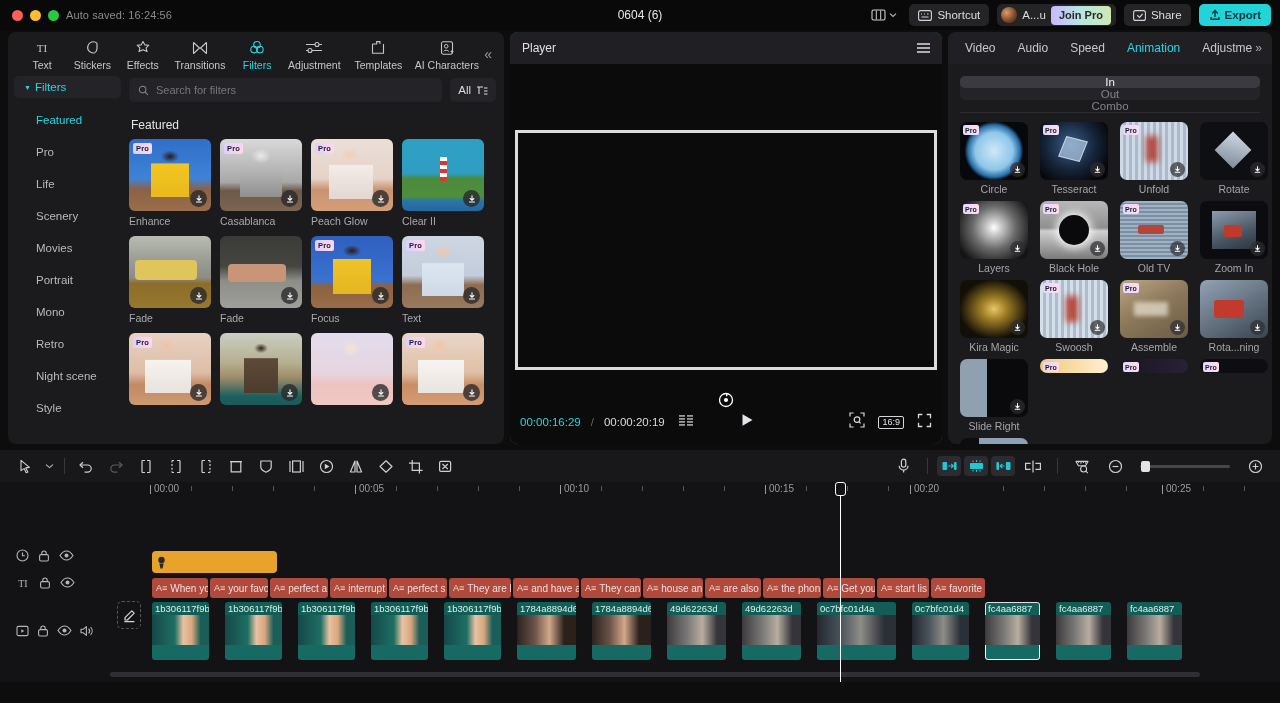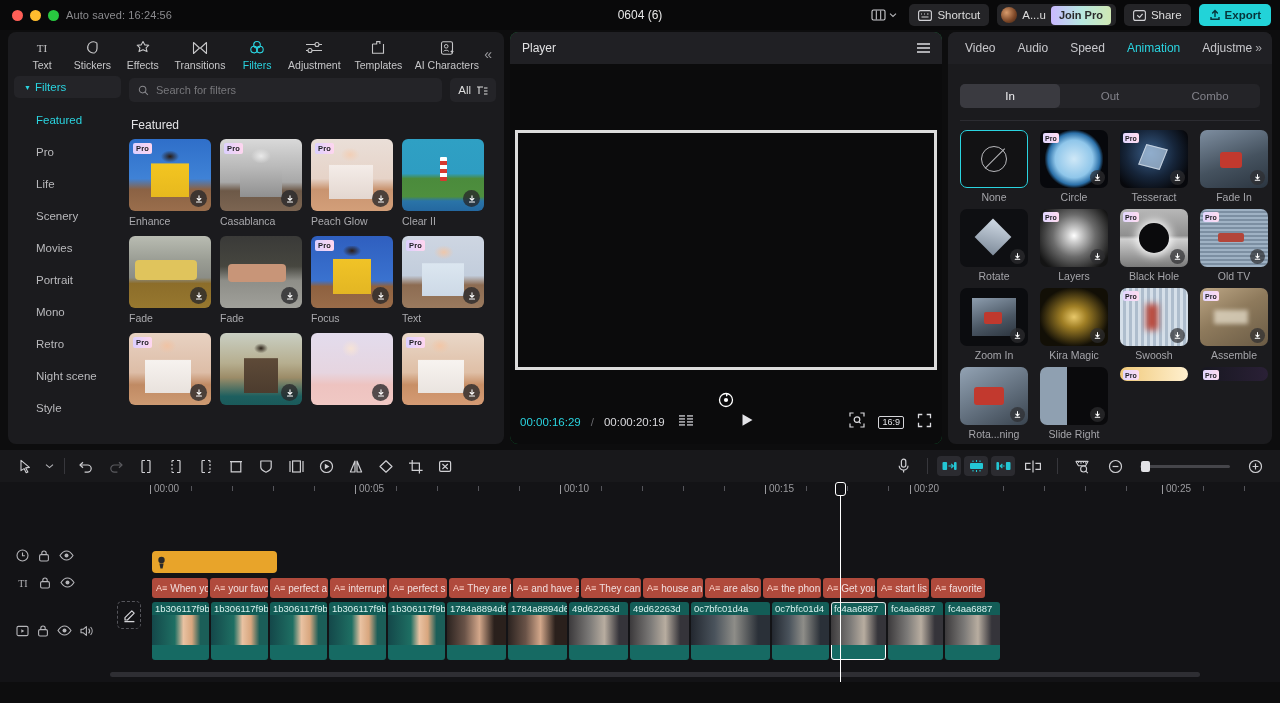--- a/index.html
+++ b/index.html
@@ -166,21 +166,21 @@
   
   .rpanel {
     position:absolute; left:948px; top:32px; width:324px; height:412px;
     background:#1b1b1e; border-radius:8px; overflow:hidden;
   }
   .rtabs { height:32px; display:flex; align-items:center; padding:0 6px; background:#202024; }
   .rtab { padding:12px 11px; font-size:12px; color:#c8c8cc; line-height:32px; }
   .rtab.active { color:#2ad4e0; }
   .rtab.clip { max-width:62px; overflow:hidden; }
   .rchev { margin-left:auto; color:#a6a6aa; font-size:12px; padding-right:4px;}
-  .segrow { margin:20px 12px 0 12px; height:24px; background:#242428; border-radius:5px; display:flex; }
+  .segrow { margin:12px 12px 0 12px; height:24px; background:#242428; border-radius:5px; display:flex;flex-direction:column; }
   .seg { flex:1; display:flex; align-items:center; justify-content:center; font-size:11.5px; color:#82828a; border-radius:5px;}
   .seg.active { background:#3a3a40; color:#f0f0f2; }
   .rdiv { height:1px; background:#2c2c31; margin:12px 12px 0 12px; }
   .rgrid { display:grid; grid-template-columns:repeat(4,68px); gap:6px 12px; padding:9px 12px 0 12px; }
   .rcell { width:68px; }
   .rthumb { width:68px; height:58px; border-radius:7px; position:relative; overflow:hidden; background:#202024; }
   .rthumb.sel { outline:1.6px solid #2ad4e0; outline-offset:-1.6px; }
   .rlbl { font-size:10.5px; color:#a5a5aa; text-align:center; margin-top:3px; white-space:nowrap; overflow:hidden; }
   .nonecircle {
     position:absolute; left:50%; top:50%; transform:translate(-50%,-50%);
@@ -223,21 +223,21 @@
   .tracks { position:absolute; left:110px; top:22px; right:0; }
 
   .ktrack { position:absolute; left:42px; top:47px; width:125px; height:22px;
     background:#e8a42a; border-radius:4px; display:flex; align-items:center; padding-left:4px;}
   .ttrack { position:absolute; left:42px; top:74px; display:flex; gap:2px; }
   .tclip {
     height:20px; background:#b04a3c; border-radius:3px; display:flex; align-items:center;
     gap:3px; padding:0 4px; font-size:10px; color:#f2dede; overflow:hidden; white-space:nowrap;
   }
   .tclip .ti { font-size:9px; color:#ffd9cf; }
-  .vtrack { position:absolute; left:42px; top:98px; display:flex; gap:2px; }
+  .vtrack { position:absolute; left:42px; top:98px; display:flex; gap:16px; }
   .vclip { height:58px; background:#166a63; border-radius:3px; overflow:hidden; position:relative; }
   .vclip.sel { outline:1.6px solid #ffffff; outline-offset:-1.6px; }
   .vname { position:absolute; left:0; top:0; right:0; height:13px; font-size:9.5px;
     color:#d9f2ef; padding-left:3px; line-height:13px; overflow:hidden; white-space:nowrap;
     background:rgba(0,0,0,.12); z-index:2; }
   .vthumbs { position:absolute; left:0; top:13px; right:0; height:30px; display:flex; }
   .vt { height:30px; flex:1; }
   .vt.a { background:linear-gradient(90deg,#14484a,#1e6f63 40%,#e9c2a2 55%,#d8a67e 70%,#1b5e58 85%); }
   .vt.b { background:linear-gradient(90deg,#2b2320,#6a5348 30%,#d3a78a 55%,#2a201c 80%); }
   .vt.c { background:linear-gradient(90deg,#3c3a3c,#7c7a78 35%,#b8ada0 60%,#35343a 85%); }
@@ -645,26 +645,20 @@
     </div>
     <div class="segrow">
       <div class="seg active">In</div>
       <div class="seg">Out</div>
       <div class="seg">Combo</div>
     </div>
     <div class="rdiv"></div>
 
     <div class="rgrid">
 
-      <div class="rcell">
-        <div class="rthumb sel" style="background:#121214">
-            <span class="nonecircle"></span>
-          </div>
-        <div class="rlbl">None</div>
-      </div>
 
       <div class="rcell">
         <div class="rthumb" style="background:radial-gradient(circle at 50% 50%, #cfe8f7 0%, #8fc6ea 42%, #2a6fa8 58%, #07080c 66%)">
           <span class="rpro">Pro</span>
           <span class="rdl">
               <svg viewBox="0 0 12 12" fill="none">
                 <path d="M6 2v5.2M3.8 5.4L6 7.6l2.2-2.2M3 9.6h6" stroke="#fff" stroke-width="1.4" stroke-linecap="round"></path>
               </svg>
             </span>
         </div>
@@ -677,32 +671,33 @@
           <span class="rpro">Pro</span>
           <span class="rdl">
               <svg viewBox="0 0 12 12" fill="none">
                 <path d="M6 2v5.2M3.8 5.4L6 7.6l2.2-2.2M3 9.6h6" stroke="#fff" stroke-width="1.4" stroke-linecap="round"></path>
               </svg>
             </span>
         </div>
         <div class="rlbl">Tesseract</div>
       </div>
 
-
-      <div class="rcell">
-        <div class="rthumb" style="background:linear-gradient(160deg,#7e8ea0,#45525f 55%,#2b3540)">
-          <span style="position:absolute;left:20px;top:22px;width:22px;height:16px;background:#c2392e;border-radius:3px"></span>
+      <div class="rcell">
+        <div class="rthumb" style="background:repeating-linear-gradient(90deg,#cfdae6 0 3px,#aab9cb 3px 6px)">
+          <span style="position:absolute;left:26px;top:14px;width:12px;height:26px;background:#b3493c;filter:blur(3px)"></span>
+          <span class="rpro">Pro</span>
           <span class="rdl">
               <svg viewBox="0 0 12 12" fill="none">
                 <path d="M6 2v5.2M3.8 5.4L6 7.6l2.2-2.2M3 9.6h6" stroke="#fff" stroke-width="1.4" stroke-linecap="round"></path>
               </svg>
             </span>
         </div>
-        <div class="rlbl">Fade In</div>
-      </div>
+        <div class="rlbl">Unfold</div>
+      </div>
+
 
       <div class="rcell">
         <div class="rthumb" style="background:#0e0f12">
           <span style="position:absolute;left:20px;top:15px;width:26px;height:26px;background:linear-gradient(150deg,#cfd9e4,#7f8c9b);transform:rotate(45deg)"></span>
           <span class="rdl">
               <svg viewBox="0 0 12 12" fill="none">
                 <path d="M6 2v5.2M3.8 5.4L6 7.6l2.2-2.2M3 9.6h6" stroke="#fff" stroke-width="1.4" stroke-linecap="round"></path>
               </svg>
             </span>
         </div>

